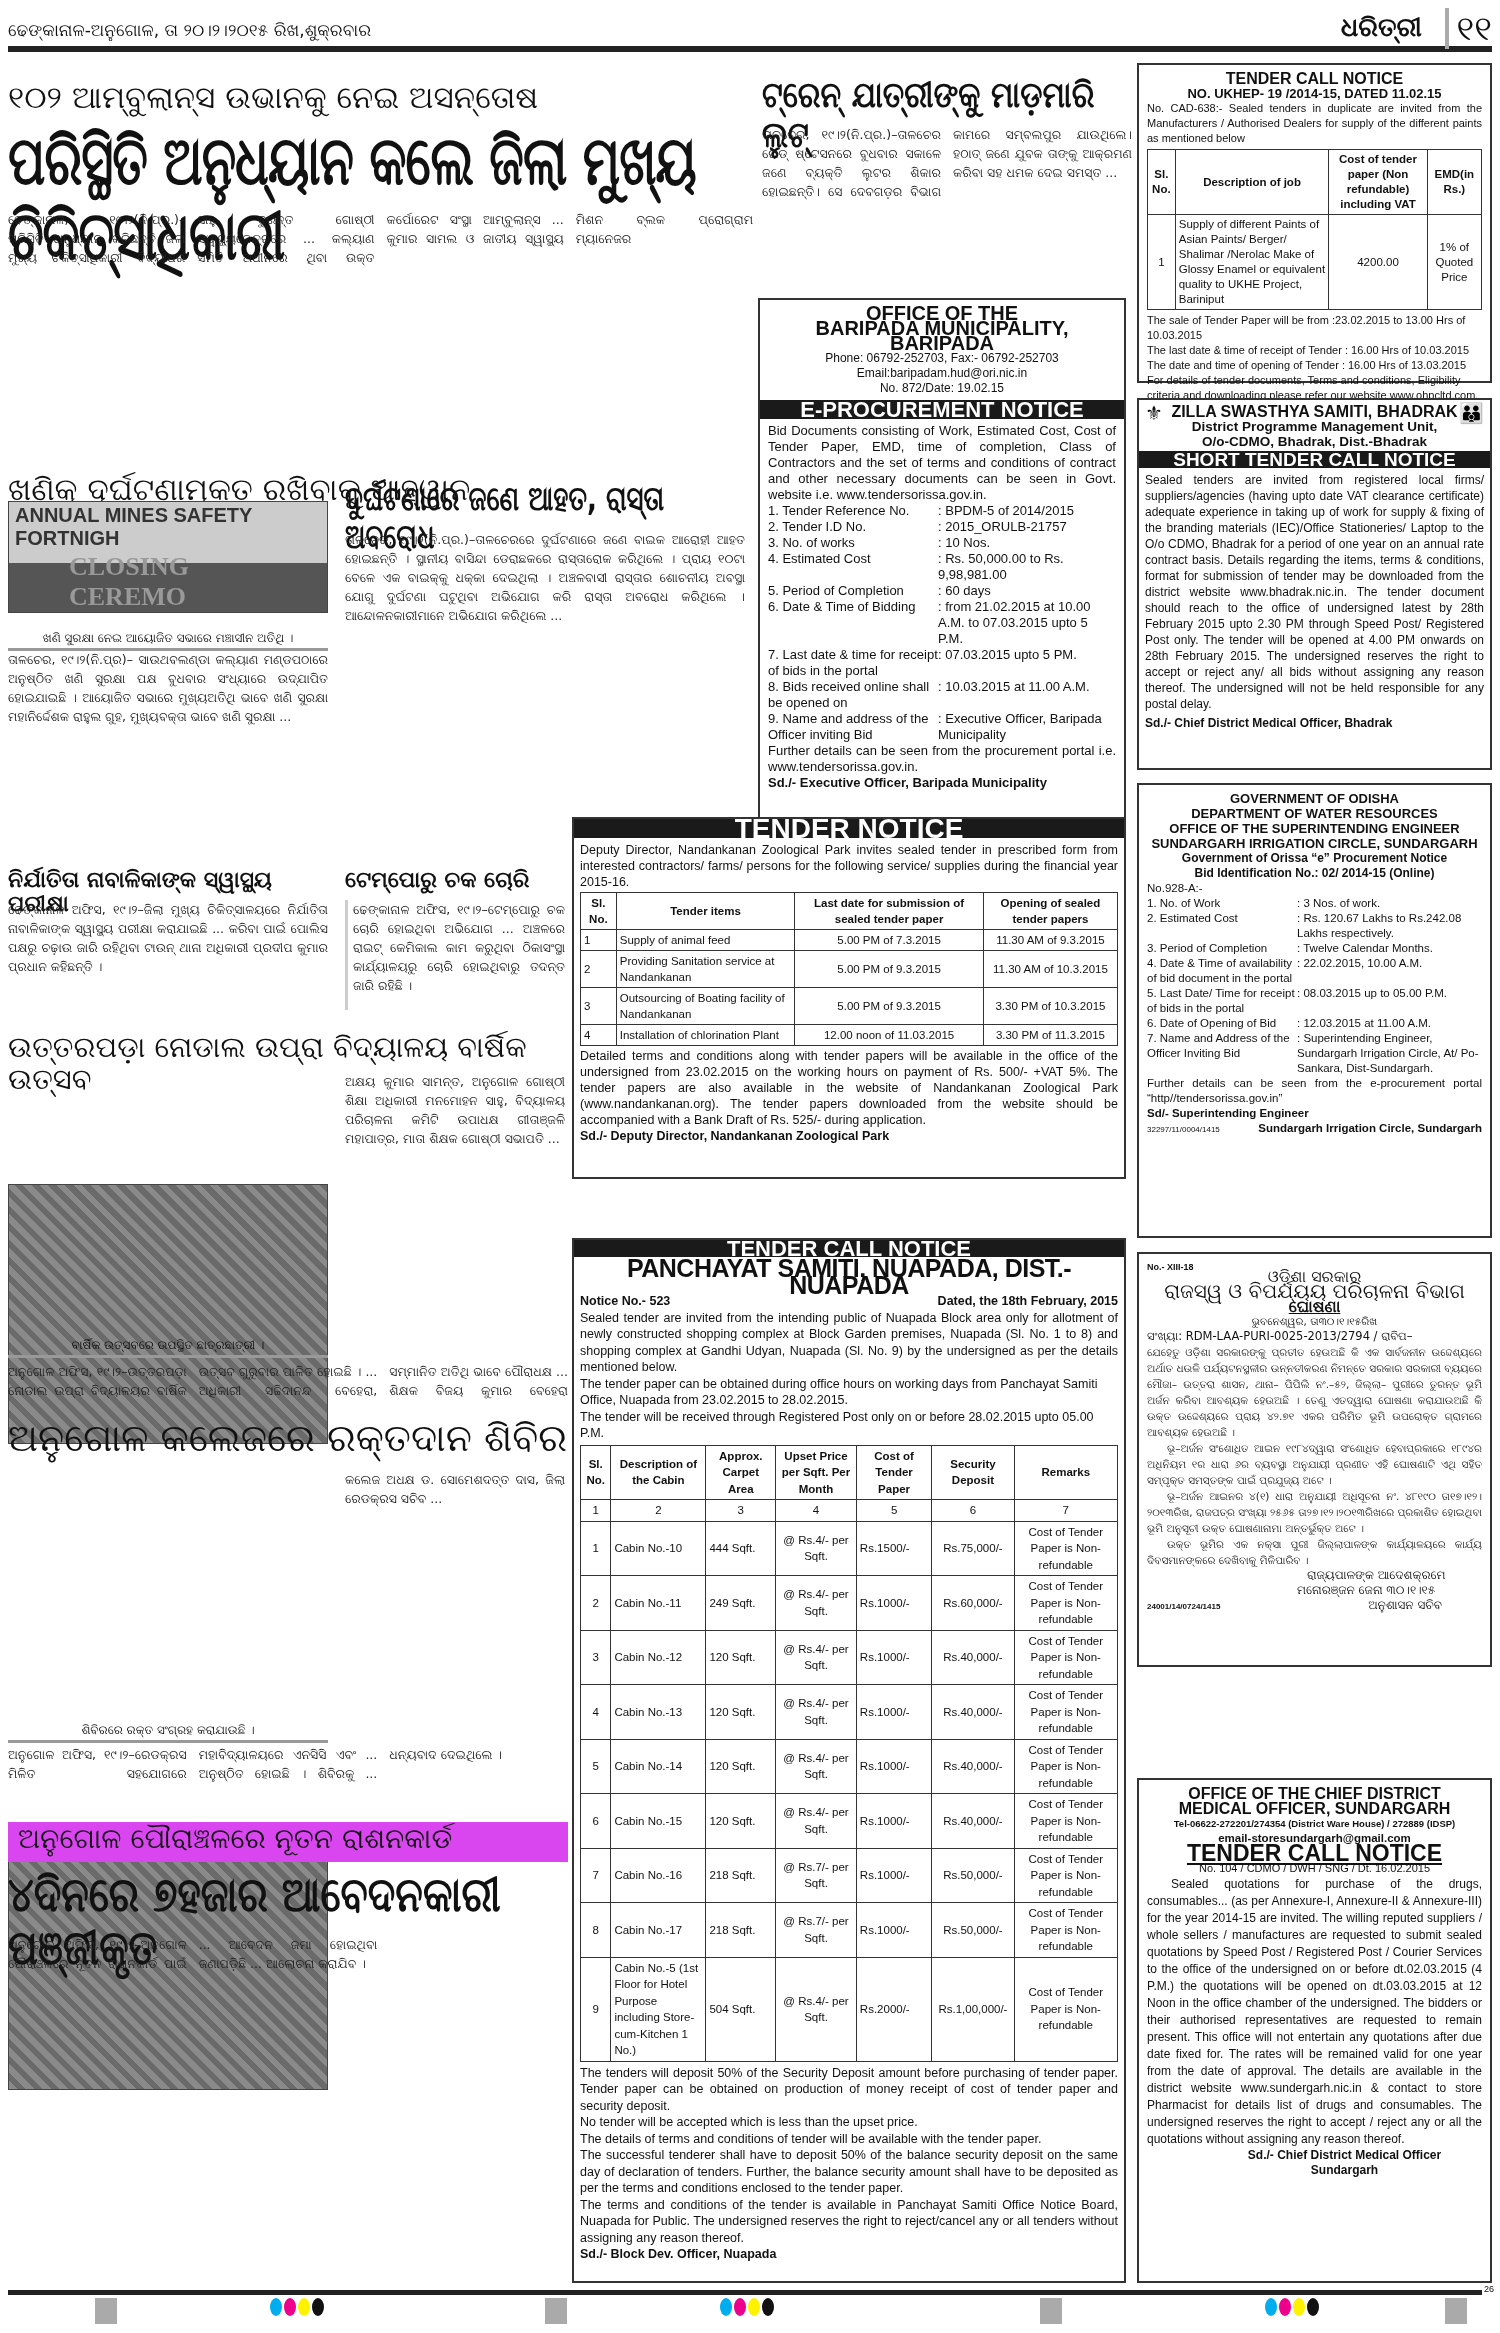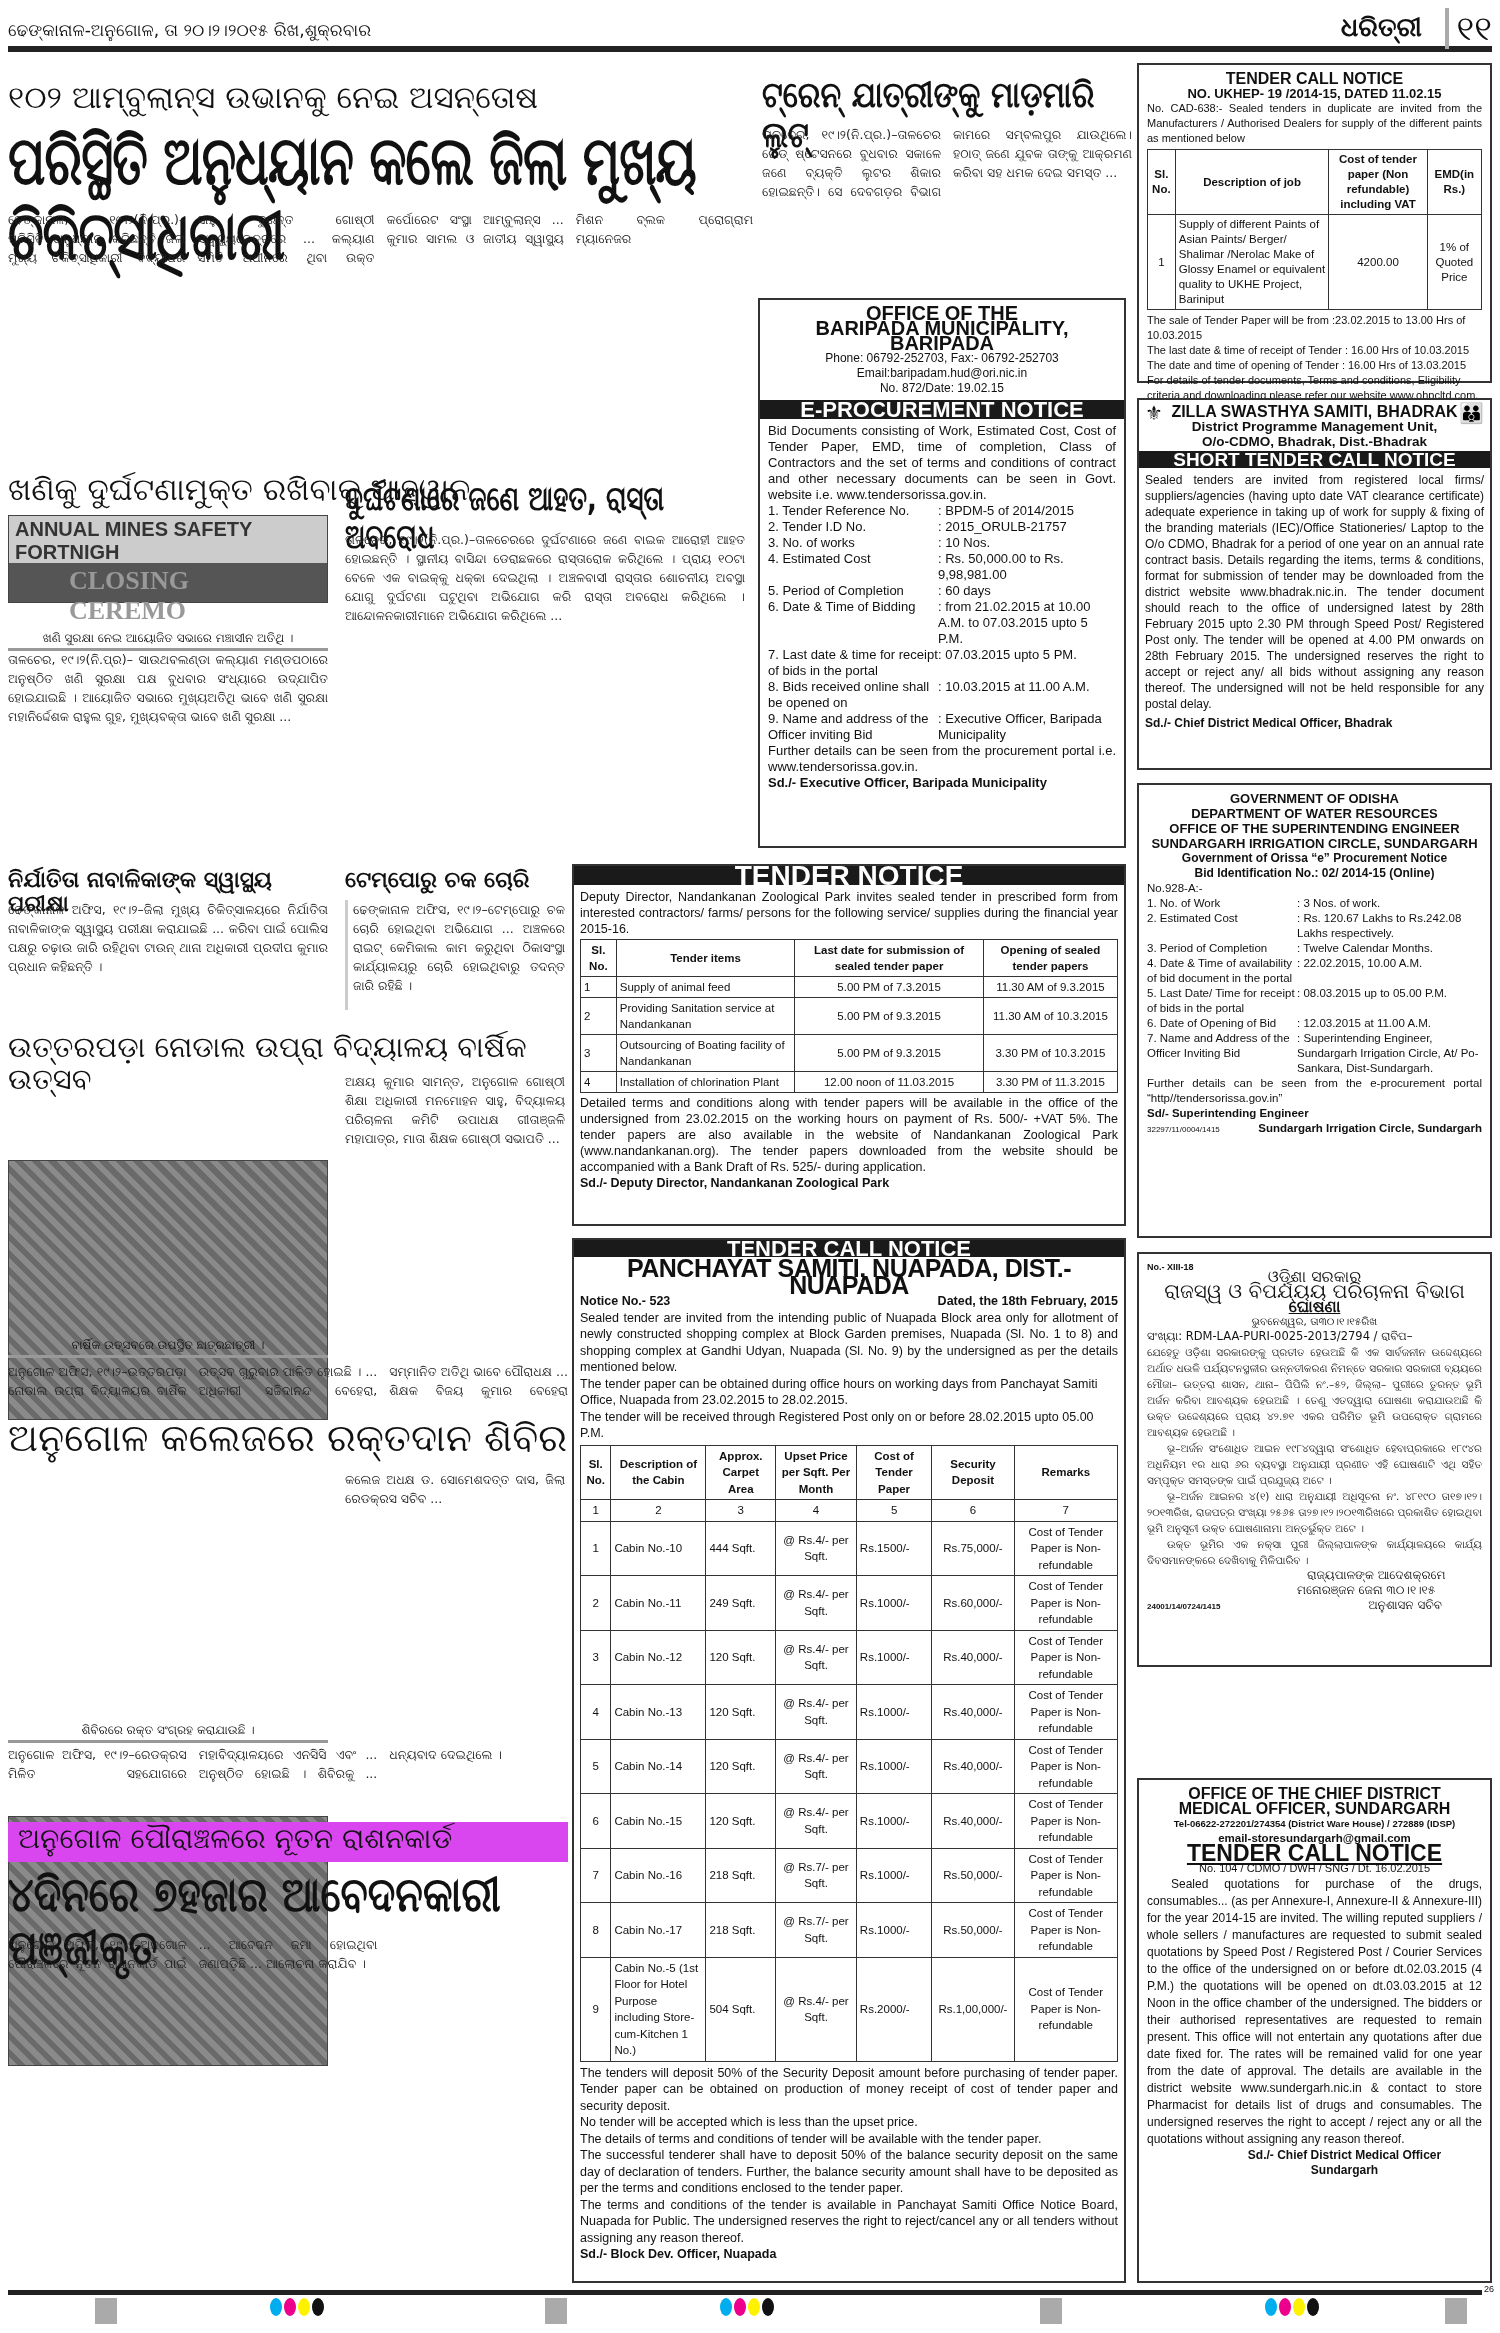--- a/index.html
+++ b/index.html
@@ -38,21 +38,21 @@
 </div>
 
 <div class="col hl" style="left:8px;top:80px;width:745px;font-size:31px;font-weight:normal">୧୦୨ ଆମ୍ବୁଲାନ୍ସ ଉଭାନକୁ ନେଇ ଅସନ୍ତୋଷ</div>
 <div class="col hl" style="left:8px;top:125px;width:745px;font-size:50px;letter-spacing:-1px;transform:scaleY(1.35);transform-origin:top left">ପରିସ୍ଥିତି ଅନୁଧ୍ୟାନ କଲେ ଜିଲା ମୁଖ୍ୟ ଚିକିତ୍ସାଧିକାରୀ</div>
 <div class="col od" style="left:8px;top:210px;width:745px;height:230px;column-count:4;column-gap:12px;overflow:hidden">ଢେଙ୍କାନାଳ, ୧୯।୨(ନି.ପ୍ର.)– ପରିସ୍ଥିତି ଅନୁଧ୍ୟାନ କରିଛନ୍ତି ଜିଲା ମୁଖ୍ୟ ଚିକିତ୍ସାଧିକାରୀ ବିଦ୍ୟାଧର ସାହୁ ତୁରନ୍ତ ଗୋଷ୍ଠୀ ସ୍ୱାସ୍ଥ୍ୟକେନ୍ଦ୍ରରେ ... କଲ୍ୟାଣ ସମିତି ଅଧୀନରେ ଥିବା ଉକ୍ତ କର୍ପୋରେଟ ସଂସ୍ଥା ଆମ୍ବୁଲାନ୍ସ ... କୁମାର ସାମଲ ଓ ଜାତୀୟ ସ୍ୱାସ୍ଥ୍ୟ ମିଶନ ବ୍ଲକ ପ୍ରୋଗ୍ରାମ ମ୍ୟାନେଜର</div>
 
 <div class="col hl" style="left:762px;top:75px;width:370px;font-size:30px;transform:scaleY(1.2);transform-origin:top left">ଟ୍ରେନ୍ ଯାତ୍ରୀଙ୍କୁ ମାଡ଼ମାରି ଲୁଟ୍</div>
 <div class="col od" style="left:762px;top:125px;width:370px;height:170px;column-count:2;column-gap:12px;overflow:hidden">ତାଳଚେର, ୧୯।୨(ନି.ପ୍ର.)–ତାଳଚେର ରୋଡ୍ ଷ୍ଟେସନରେ ବୁଧବାର ସକାଳେ ଜଣେ ବ୍ୟକ୍ତି ଲୁଟର ଶିକାର ହୋଇଛନ୍ତି। ସେ ଦେବଗଡ଼ର ବିଭାଗ କାମରେ ସମ୍ବଲପୁର ଯାଉଥିଲେ। ହଠାତ୍ ଜଣେ ଯୁବକ ତାଙ୍କୁ ଆକ୍ରମଣ କରିବା ସହ ଧମକ ଦେଇ ସମସ୍ତ ...</div>
 
 <div class="col hl" style="left:8px;top:472px;width:560px;font-size:31px;font-weight:normal">ଖଣିକୁ ଦୁର୍ଘଟଣାମୁକ୍ତ ରଖିବାକୁ ଆହ୍ୱାନ</div>
-<div class="col photo" style="left:8px;top:515px;width:320px;height:88px;background:linear-gradient(#ccc 0 55%,#555 55%)">
+<div class="col photo" style="left:8px;top:501px;width:320px;height:112px;background:linear-gradient(#ccc 0 55%,#555 55%)">
   <div style="color:#333;font-weight:bold;font-size:20px;padding:2px 6px;font-family:'Liberation Sans',sans-serif">ANNUAL MINES SAFETY FORTNIGH</div>
   <div style="color:#999;font-size:26px;padding:0 60px;font-family:'Liberation Serif',serif;font-weight:bold">CLOSING CEREMO</div>
 </div>
 <div class="col cap" style="left:8px;top:628px;width:320px">ଖଣି ସୁରକ୍ଷା ନେଇ ଆୟୋଜିତ ସଭାରେ ମଞ୍ଚାସୀନ ଅତିଥି ।</div>
 <div class="col od" style="left:8px;top:650px;width:320px;height:220px;overflow:hidden">ତାଳଚେର, ୧୯।୨(ନି.ପ୍ର)– ସାଉଥବଲଣ୍ଡା କଲ୍ୟାଣ ମଣ୍ଡପଠାରେ ଅନୁଷ୍ଠିତ ଖଣି ସୁରକ୍ଷା ପକ୍ଷ ବୁଧବାର ସଂଧ୍ୟାରେ ଉଦ୍ଯାପିତ ହୋଇଯାଇଛି । ଆୟୋଜିତ ସଭାରେ ମୁଖ୍ୟଅତିଥି ଭାବେ ଖଣି ସୁରକ୍ଷା ମହାନିର୍ଦ୍ଦେଶକ ରାହୁଲ ଗୁହ, ମୁଖ୍ୟବକ୍ତା ଭାବେ ଖଣି ସୁରକ୍ଷା ...</div>
 
 <div class="col hl" style="left:345px;top:480px;width:400px;font-size:26px;transform:scaleY(1.3);transform-origin:top left">ଦୁର୍ଘଟଣାରେ ଜଣେ ଆହତ, ରାସ୍ତା ଅବରୋଧ</div>
 <div class="col od" style="left:345px;top:530px;width:400px;height:320px;overflow:hidden">ତାଳଚେର, ୧୯।୨(ନି.ପ୍ର.)–ତାଳଚେରରେ ଦୁର୍ଘଟଣାରେ ଜଣେ ବାଇକ ଆରୋହୀ ଆହତ ହୋଇଛନ୍ତି । ସ୍ଥାନୀୟ ବାସିନ୍ଦା ଡେରାଛକରେ ରାସ୍ତାରୋକ କରିଥିଲେ । ପ୍ରାୟ ୧୦ଟା ବେଳେ ଏକ ବାଇକ୍‌କୁ ଧକ୍କା ଦେଇଥିଲା । ଅଞ୍ଚଳବାସୀ ରାସ୍ତାର ଶୋଚନୀୟ ଅବସ୍ଥା ଯୋଗୁ ଦୁର୍ଘଟଣା ଘଟୁଥିବା ଅଭିଯୋଗ କରି ରାସ୍ତା ଅବରୋଧ କରିଥିଲେ । ଆନ୍ଦୋଳନକାରୀମାନେ ଅଭିଯୋଗ କରିଥିଲେ ...</div>
 
 <div class="col hl" style="left:8px;top:868px;width:320px;font-size:22px">ନିର୍ଯାତିତା ନାବାଳିକାଙ୍କ ସ୍ୱାସ୍ଥ୍ୟ ପରୀକ୍ଷା</div>
@@ -136,21 +136,21 @@
       <span>8. Bids received online shall be opened on</span>
         <span>: 10.03.2015 at 11.00 A.M.</span>
       <span>9. Name and address of the Officer inviting Bid</span>
         <span>: Executive Officer, Baripada Municipality</span>
     </div>
     <div style="text-align:justify">Further details can be seen from the procurement portal i.e. www.tendersorissa.gov.in.</div>
     <div class="right" style="font-weight:bold">Sd./- Executive Officer, Baripada Municipality</div>
   </div>
 </div>
 
-<div class="box" style="left:572px;top:864px;width:554px;height:362px;padding:0">
+<div class="box" style="left:572px;top:817px;width:554px;height:362px;padding:0">
   <div class="blackbar" style="font-size:28px;padding:2px 0">TENDER NOTICE</div>
   <div style="padding:4px 6px;font-size:12.5px;line-height:16px">
     <div style="text-align:justify">Deputy Director, Nandankanan Zoological Park invites sealed tender in prescribed form from interested contractors/ farms/ persons for the following service/ supplies during the financial year 2015-16.</div>
     <table style="margin:2px 0">
       <tbody>
           <tr>
             <th>Sl. No.</th>
             <th>Tender items</th>
             <th>Last date for submission of sealed tender paper</th>
             <th>Opening of sealed tender papers</th>

